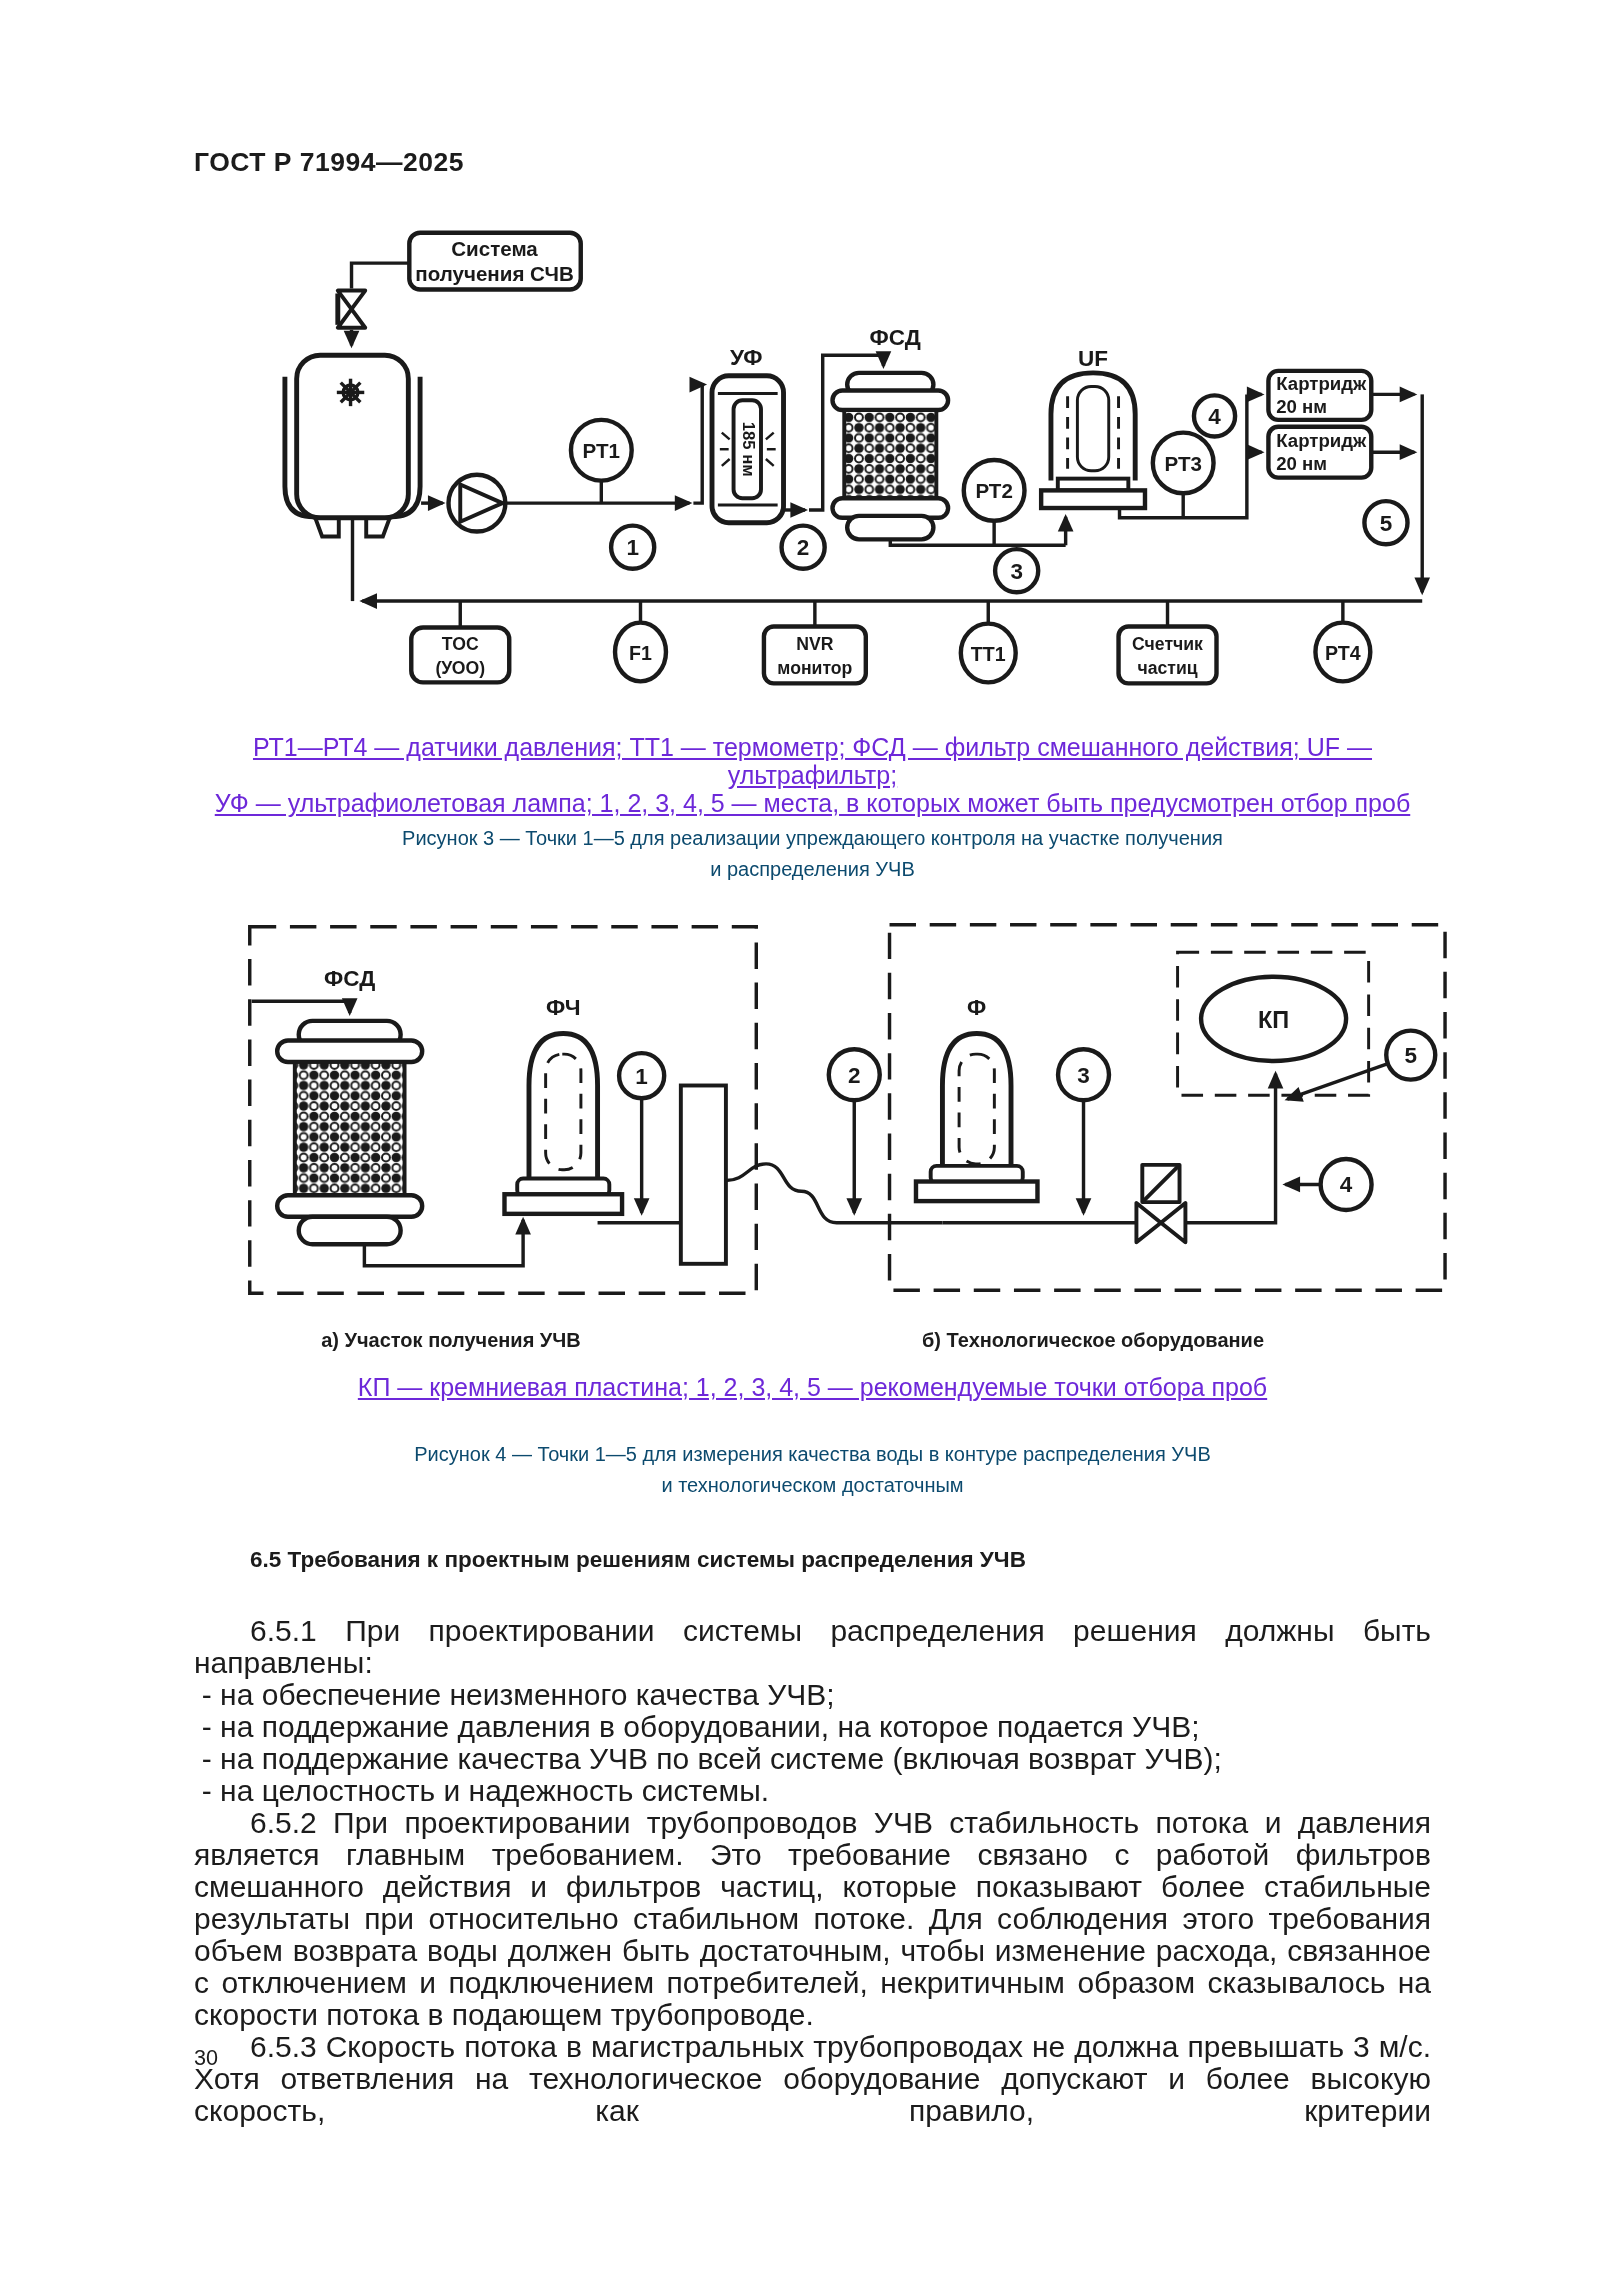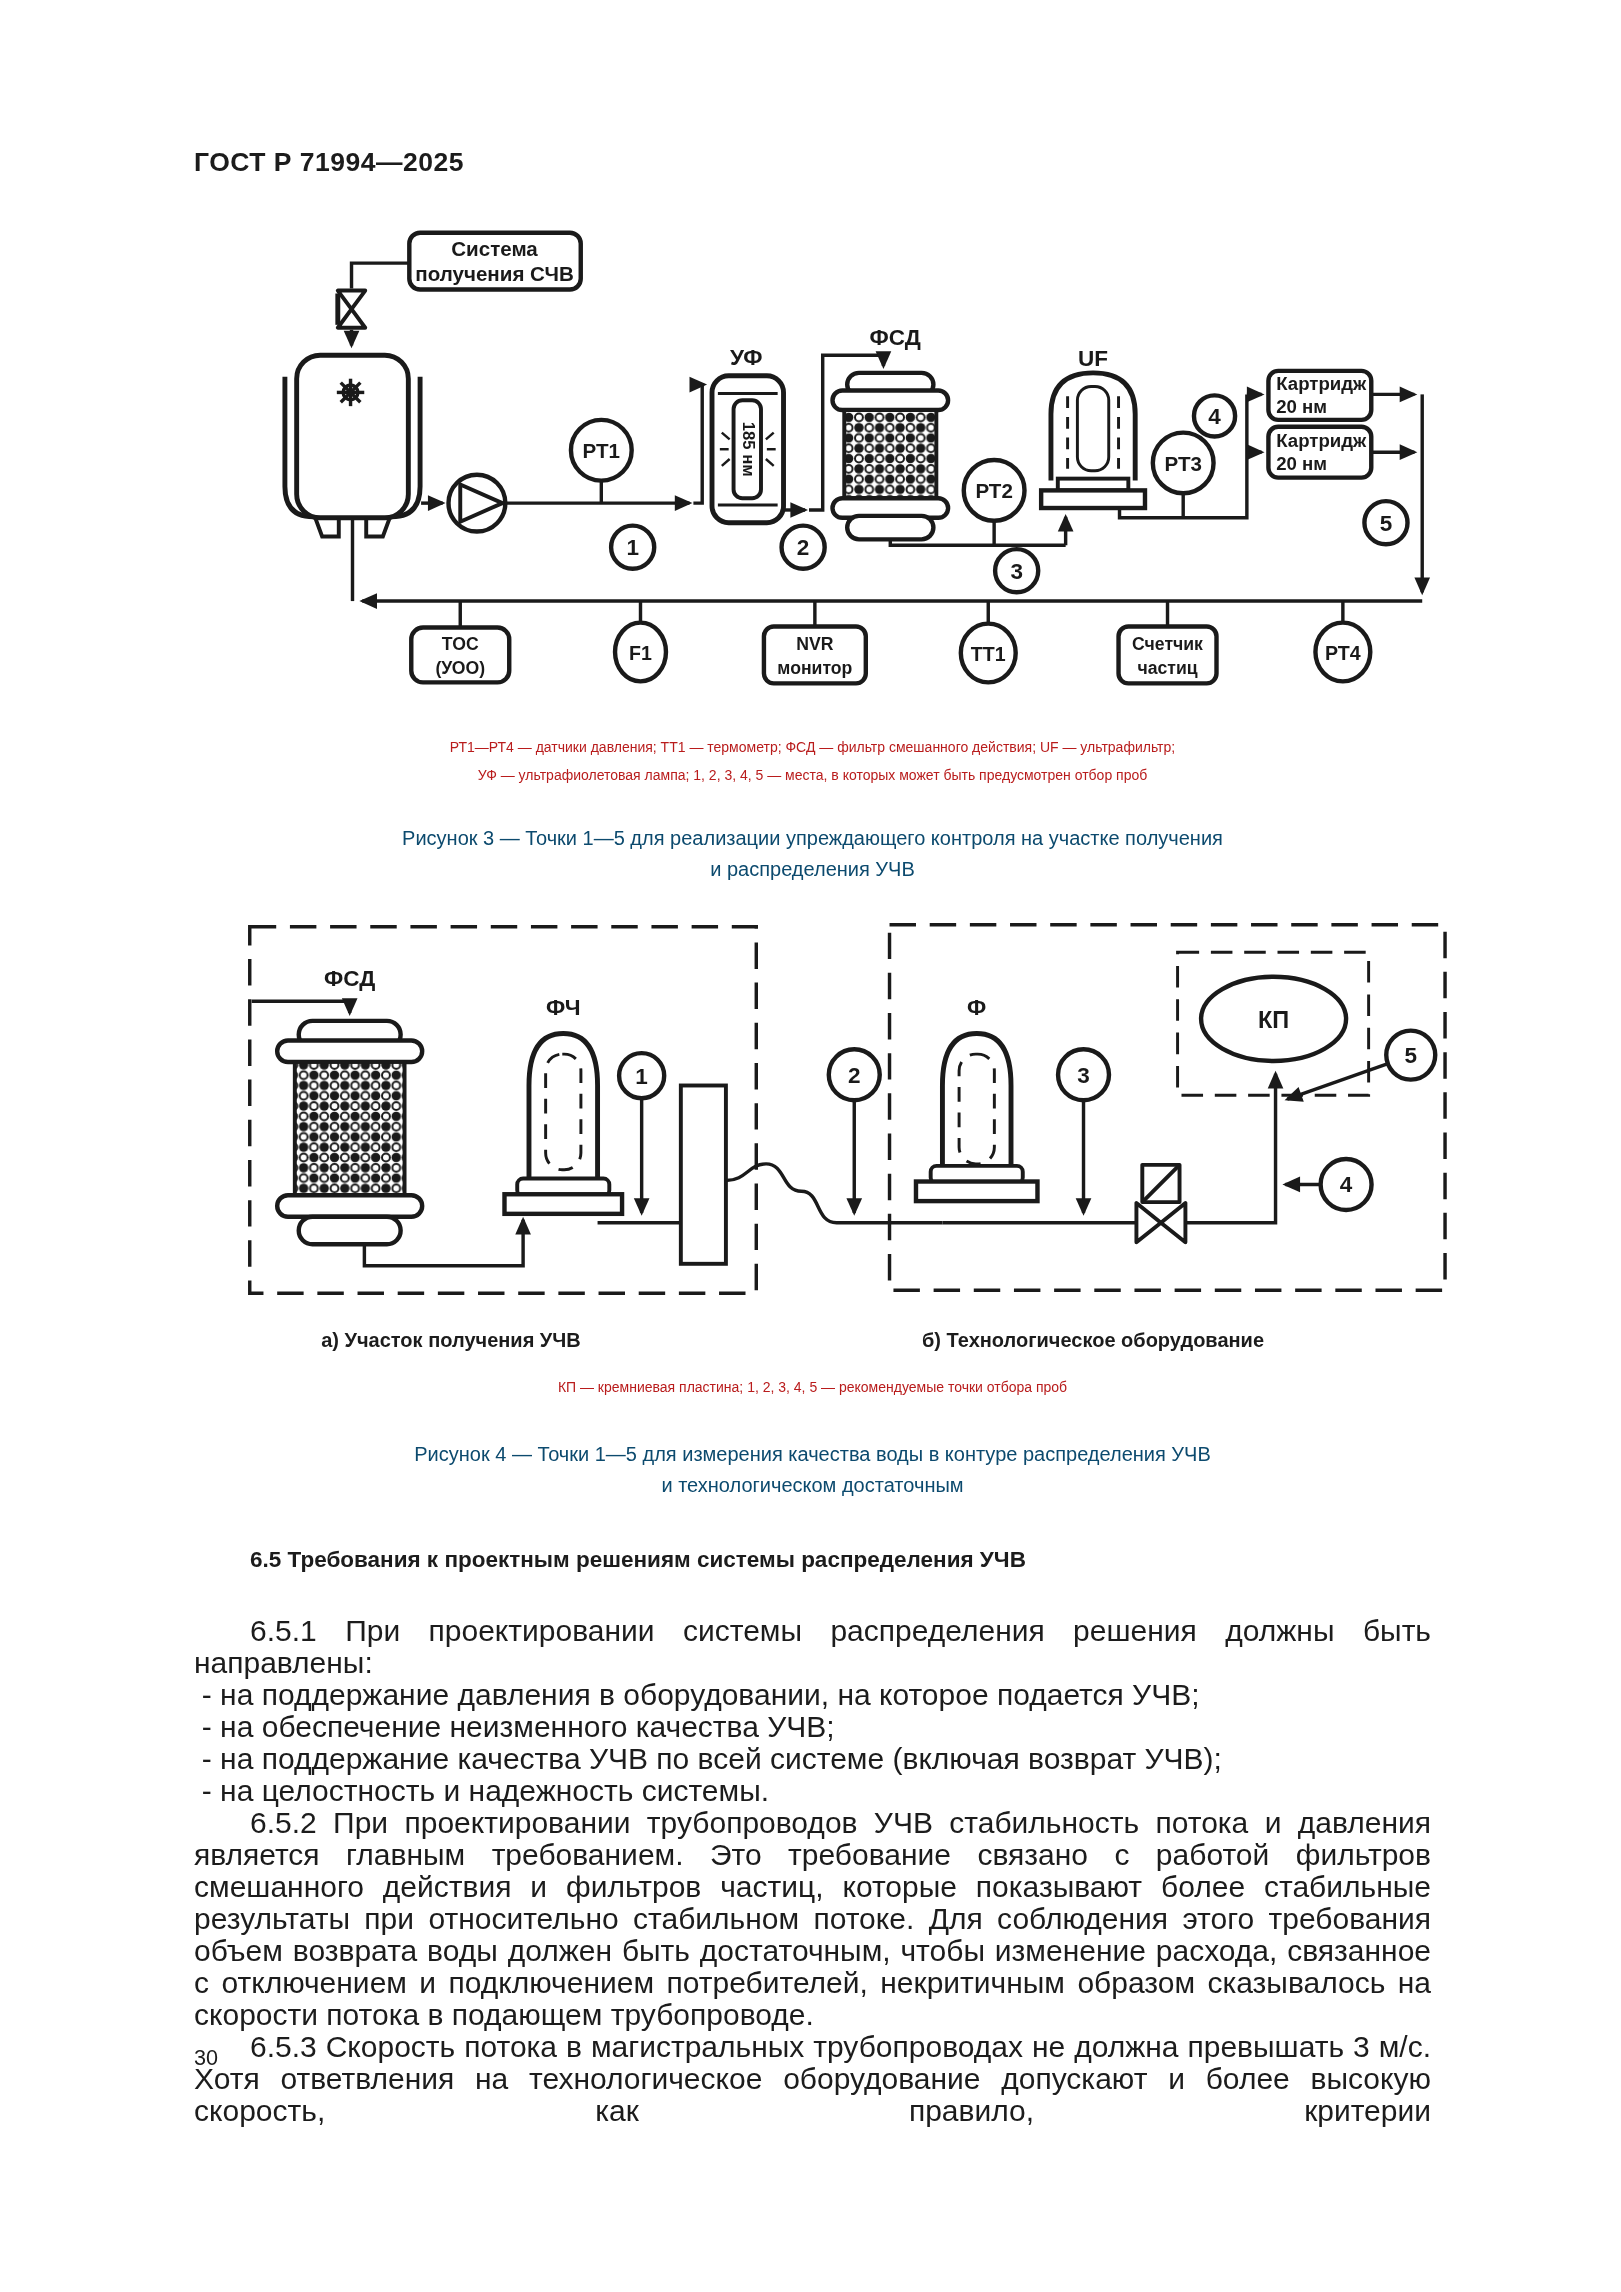--- a/index.html
+++ b/index.html
@@ -4,21 +4,21 @@
 <style>
   html,body { margin:0; padding:0; background:#e8e8e8; }
   .page {
     position:relative; width:1621px; height:2293px; background:#ffffff;
     font-family:"Liberation Sans", sans-serif; color:#1c1c1c; overflow:hidden;
     margin:0 auto;
   }
   .doc-header { position:absolute; left:194px; top:147px; font-size:26.5px; font-weight:bold; letter-spacing:0.5px; }
   svg text { font-family:"Liberation Sans", sans-serif; fill:#1a1a1a; }
   .centerblock { position:absolute; left:194px; width:1237px; text-align:center; }
-  .legend { font-size:14px; line-height:28px; color:#b91c1c; }
+  .legend { font-size:25px; line-height:28px; color:#6d28d9;text-decoration:underline; }
   .figcaption { font-size:20px; line-height:31px; color:#0c4a6e; }
   .sublabel { position:absolute; top:1329px; font-size:20px; font-weight:bold; text-align:center; width:510px; }
   .section-heading { position:absolute; left:250px; top:1547px; font-size:22.5px; font-weight:bold; }
   .bodytext { position:absolute; left:194px; top:1615px; width:1237px; font-size:30px; line-height:32px; }
   .bodytext .para { text-indent:56px; text-align:justify; margin:0; }
   .bodytext .para.stretch-last { text-align-last:justify; }
   .bodytext .bullet { margin:0; padding-left:7.8px; }
   .page-number { position:absolute; left:194px; top:2045px; font-size:21.6px; }
 </style>
 </head>
@@ -309,22 +309,22 @@
   </div>
   <div class="centerblock figcaption" style="top:1439px;">
     <div>Рисунок 4 — Точки 1—5 для измерения качества воды в контуре распределения УЧВ</div>
     <div>и технологическом достаточным</div>
   </div>
 
   <div class="section-heading">6.5 Требования к проектным решениям системы распределения УЧВ</div>
 
   <div class="bodytext">
     <p class="para">6.5.1 При проектировании системы распределения решения должны быть направлены:</p>
+    <p class="bullet">- на обеспечение неизменного качества УЧВ;</p>
     <p class="bullet">- на поддержание давления в оборудовании, на которое подается УЧВ;</p>
-    <p class="bullet">- на обеспечение неизменного качества УЧВ;</p>
     <p class="bullet">- на поддержание качества УЧВ по всей системе (включая возврат УЧВ);</p>
     <p class="bullet">- на целостность и надежность системы.</p>
     <p class="para">6.5.2 При проектировании трубопроводов УЧВ стабильность потока и давления является главным требованием. Это требование связано с работой фильтров смешанного действия и фильтров частиц, которые показывают более стабильные результаты при относительно стабильном потоке. Для соблюдения этого требования объем возврата воды должен быть достаточным, чтобы изменение расхода, связанное с отключением и подключением потребителей, некритичным образом сказывалось на скорости потока в подающем трубопроводе.</p>
     <p class="para stretch-last">6.5.3 Скорость потока в магистральных трубопроводах не должна превышать 3 м/с. Хотя ответвления на технологическое оборудование допускают и более высокую скорость, как правило, критерии</p>
   </div>
 
   <div class="page-number">30</div>
 
 </div>
 

